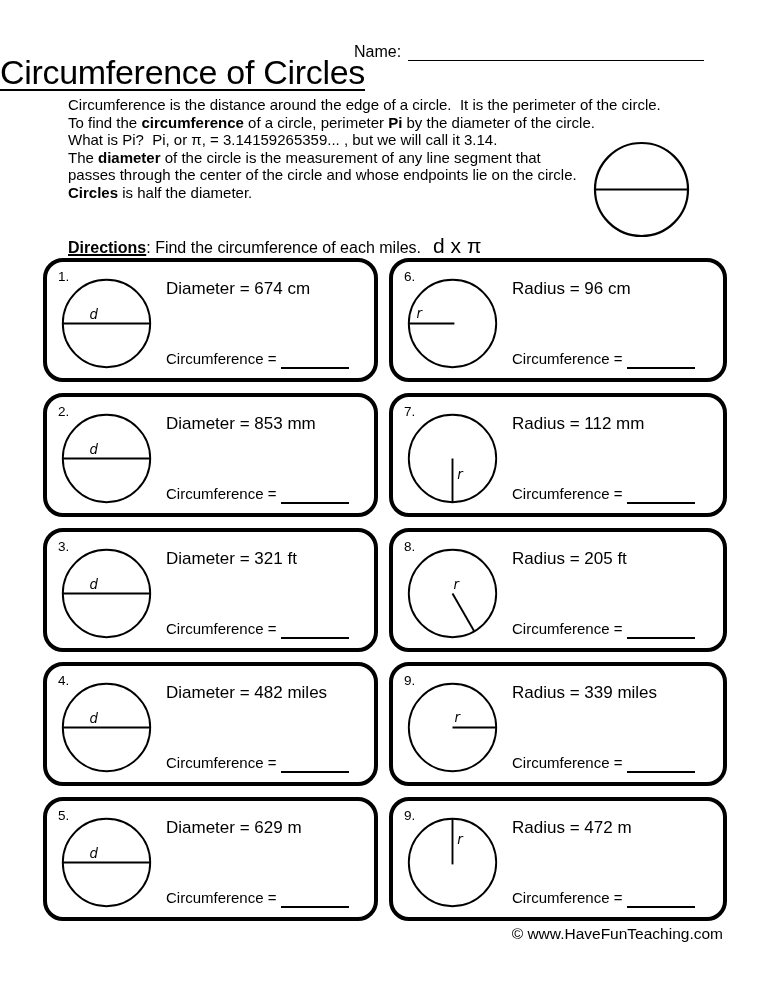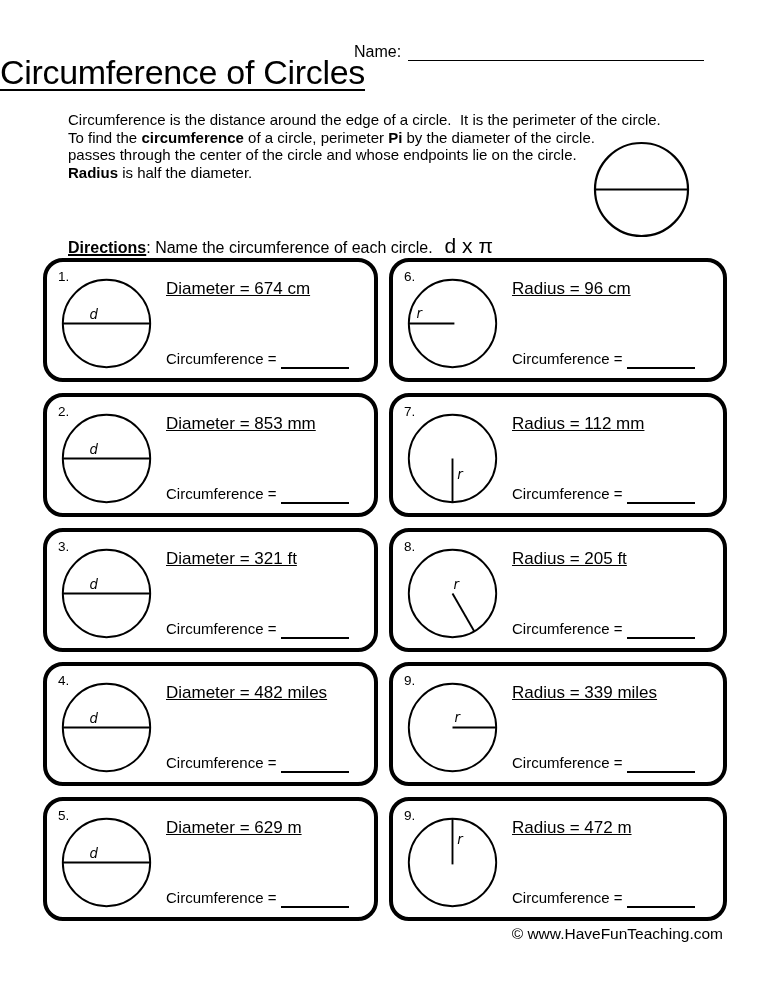--- a/index.html
+++ b/index.html
@@ -11,21 +11,21 @@
   .name-row{position:absolute;top:41px;left:354px;display:flex;align-items:flex-end;font-size:16px;}
   .name-label{margin-right:7px;}
   .name-blank{display:inline-block;width:296px;height:19px;border-bottom:1.8px solid #000;}
   
   .title{
     position:absolute;top:53px;left:0;width:100%;text-align:left;
     font-size:34px;font-weight:normal;margin:0;letter-spacing:-0.3px;
   }
   .title span{text-decoration:underline;text-decoration-thickness:2px;text-underline-offset:5px;}
   
-  .intro{position:absolute;top:111px;left:68px;font-size:15px;line-height:17.6px;}
+  .intro{position:absolute;top:96px;left:68px;font-size:15px;line-height:17.6px;}
   .intro-line{white-space:pre;}
   .bold{font-weight:bold;}
   
   .intro-circle{position:absolute;top:140px;left:592px;width:99px;height:99px;}
   .intro-circle circle,.intro-circle line{stroke:#000;stroke-width:2.2;fill:none;}
   
   .directions{position:absolute;top:234px;left:68px;font-size:16px;}
   .directions-label{font-weight:bold;text-decoration:underline;text-decoration-thickness:1.5px;}
   .formula{font-size:21px;margin-left:12px;white-space:pre;}
   
@@ -35,52 +35,54 @@
     grid-auto-rows:124px;row-gap:10.8px;
   }
   .box{
     position:relative;box-sizing:border-box;border:4px solid #000;
     border-radius:20px;background:#fff;
   }
   .num{position:absolute;top:7px;left:11px;font-size:13.5px;}
   .diagram{position:absolute;top:14px;left:12px;width:95px;height:95px;}
   .diagram circle,.diagram line{stroke:#000;stroke-width:2;fill:none;}
   .diagram text{font-family:"DejaVu Sans",sans-serif;font-style:italic;font-size:14px;fill:#000;}
-  .measure{position:absolute;top:17px;left:119px;font-size:17px;white-space:pre;text-decoration:underline;}
+  .measure{position:absolute;top:17px;left:119px;font-size:17px;white-space:pre;}
   .circ{position:absolute;bottom:9px;left:119px;font-size:15px;}
   .blank{display:inline-block;width:68px;border-bottom:2.6px solid #000;vertical-align:-5px;margin-left:5px;}
   
   .footer{position:absolute;top:925px;left:0;width:707px;text-align:right;font-size:15.5px;margin-left:16px;}
 </style>
 </head>
 <body>
 
 <div class="page">
 
   <div class="name-row">
     <span class="name-label">Name:</span>
     <span class="name-blank"></span>
   </div>
 
   <h1 class="title"><span>Circumference of Circles</span></h1>
 
   <div class="intro">
     <div class="intro-line"><span>Circumference is the distance around the edge of a circle.  It is the perimeter of the circle.</span></div>
     <div class="intro-line"><span>To find the </span><span class="bold">circumference</span><span> of a circle, perimeter </span><span class="bold">Pi</span><span> by the diameter of the circle.</span></div>
+    <div class="intro-line"><span>What is Pi?  Pi, or π, = 3.14159265359... , but we will call it 3.14.</span></div>
+    <div class="intro-line"><span>The </span><span class="bold">diameter</span><span> of the circle is the measurement of any line segment that</span></div>
     <div class="intro-line"><span>passes through the center of the circle and whose endpoints lie on the circle.</span></div>
-    <div class="intro-line"><span class="bold">Radius</span><span> is half the diameter.</span></div>
+    <div class="intro-line"><span class="bold">Circles</span><span> is half the diameter.</span></div>
   </div>
 
   <svg class="intro-circle" viewBox="0 0 99 99">
     <circle cx="49.5" cy="49.5" r="46.5"></circle>
     <line x1="3" y1="49.5" x2="96" y2="49.5"></line>
   </svg>
 
   <div class="directions">
-    <span class="directions-label">Directions</span><span>: Name the circumference of each circle.</span><span class="formula">d x π</span>
+    <span class="directions-label">Directions</span><span>: Find the circumference of each miles.</span><span class="formula">d x π</span>
   </div>
 
   <div class="grid">
 
     <div class="box">
       <span class="num">1.</span>
       <svg class="diagram" viewBox="0 0 100 100">
         <circle cx="50" cy="50" r="46"></circle>
         <line x1="4" y1="50" x2="96" y2="50"></line>
         <text x="32" y="45">d</text>

